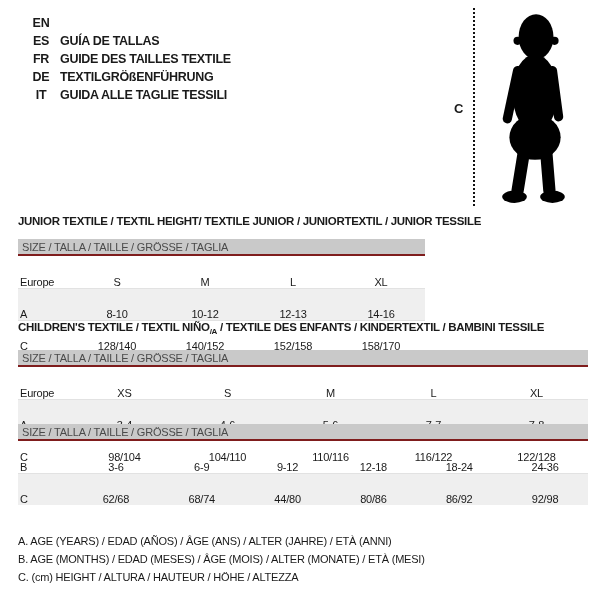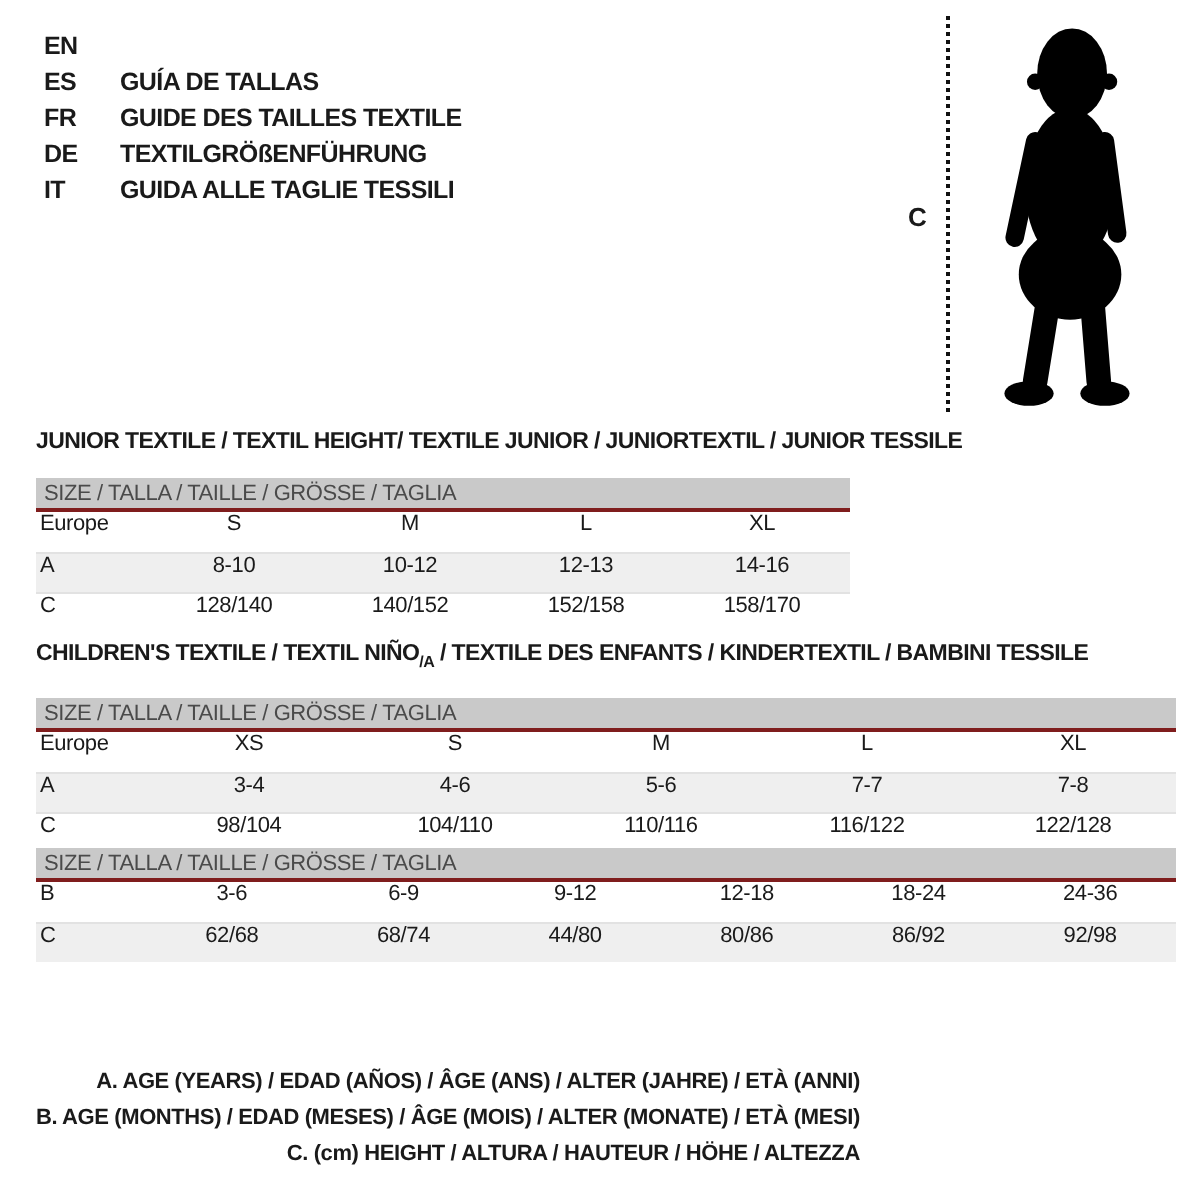--- a/index.html
+++ b/index.html
@@ -7,21 +7,21 @@
   body {
     position:relative;
     background:#ffffff;
     font-family:"Liberation Sans", sans-serif;
     color:#1a1a1a;
     overflow:hidden;
   }
 
   
   .lang-header { position:absolute; top:14px; left:22px; }
-  .lang-row { display:flex; height:18px; align-items:center; }
+  .lang-row { display:flex; height:18px; align-items:center;text-align:center; }
   .lang-code { width:38px; font-size:12.5px; font-weight:700; letter-spacing:-0.3px; }
   .lang-title { font-size:12.5px; font-weight:700; letter-spacing:-0.3px; }
 
   
   .figure-block { position:absolute; top:0; left:440px; width:160px; height:212px; }
   .height-line {
     position:absolute; left:33px; top:8px; height:198px; width:0;
     border-left:2px dotted #111;
   }
   .height-label {
@@ -36,34 +36,34 @@
     font-size:11.5px; font-weight:700; letter-spacing:-0.3px;
     line-height:14px; margin-bottom:11px; white-space:nowrap;
   }
   .sec-title .sub { font-size:8px; vertical-align:sub; }
   .size-bar {
     height:17px; background:#c9c9c9; color:#4a4a4a;
     font-size:11px; letter-spacing:-0.2px;
     padding-left:4px; display:flex; align-items:center;
     border-bottom:2px solid #7f1d1d;
   }
-  .trow { display:flex; height:20px; align-items:flex-start; font-size:11px; letter-spacing:-0.2px; }
+  .trow { display:flex; height:32px; align-items:flex-end; font-size:11px; letter-spacing:-0.2px; }
   .trow + .trow { border-top:1px solid #e2e2e2; }
   .trow.shaded { background:#efefef; }
   .tlabel { width:55px; padding-left:2px; }
   .tcell { flex:1; text-align:center; }
 
   #section-junior   { top:214px; width:407px; }
   #section-children { top:320px; width:570px; }
   #section-babies   { top:424px; width:570px; }
   #section-babies .sec-title { margin-bottom:13px; }
 
   
   .notes { position:absolute; top:532px; left:18px; }
-  .note-line { font-size:11px; font-weight:700; letter-spacing:-0.2px; line-height:18px; white-space:nowrap;text-align:right; }
+  .note-line { font-size:11px; font-weight:400; letter-spacing:-0.2px; line-height:18px; white-space:nowrap; }
 </style>
 </head>
 <body>
 
 <div class="lang-header">
   <div class="lang-row">
     <span class="lang-code">EN</span>
   </div>
   <div class="lang-row">
     <span class="lang-code">ES</span>

